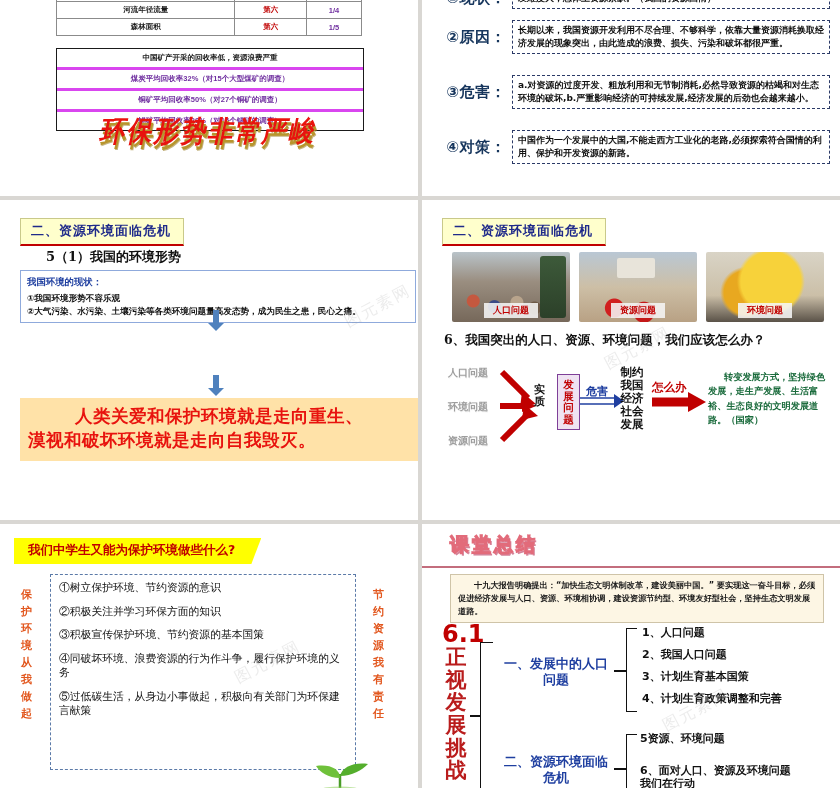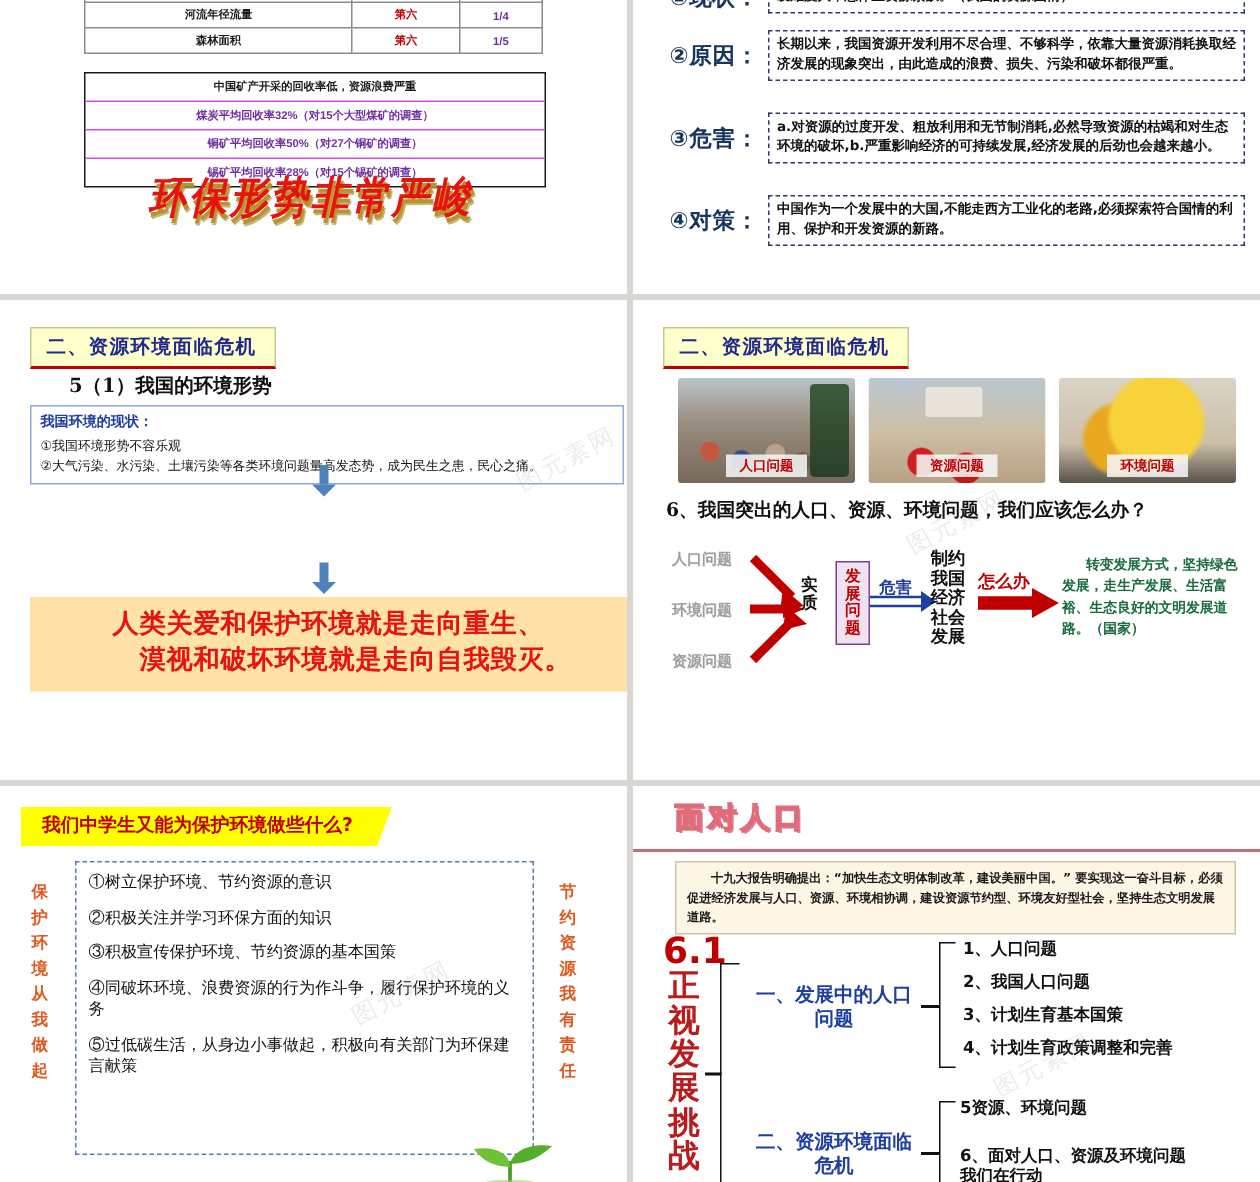--- a/index.html
+++ b/index.html
@@ -32,21 +32,21 @@
     border:1px solid #8b8b8b;height:16px;text-align:center;
     font-weight:bold;color:#1a1a1a;padding:0 2px;
   }
   table.rank td.rk{color:#c00000;}
   table.rank td.fr{color:#7030a0;font-family:"Liberation Sans",sans-serif;}
   .minebox{
     position:absolute;left:56px;top:48px;width:306px;
     border:1.6px solid #1a1a1a;background:#fff;
   }
   .minebox .mrow{
-    border-bottom:1px solid #d946ef;text-align:center;
+    border-bottom:3px solid #d946ef;text-align:center;
     font-size:7.5px;font-weight:bold;padding:4px 2px;
   }
   .minebox .mrow:last-child{border-bottom:none;}
   .minebox .mhead{color:#1a1a1a;}
   .minebox .mval{color:#7030a0;}
   .artline{
     position:absolute;left:56px;top:115px;width:306px;text-align:center;
     font-size:25px;font-weight:bold;color:#e8130e;letter-spacing:2px;
     font-family:"DejaVu Sans",sans-serif;
     transform:skewX(-12deg) scaleY(1.15);
@@ -85,40 +85,40 @@
     position:absolute;left:46px;top:48px;
     font-size:13px;color:#111;font-weight:bold;
     font-family:"DejaVu Serif","Liberation Serif",serif;
   }
   .bluebox{
     position:absolute;border:1px solid #8faadc;background:#fff;
     padding:4px 6px;font-size:8.6px;line-height:1.55;
     font-family:"DejaVu Sans",sans-serif;
   }
   .bluebox .bt{color:#1f3fa0;font-weight:bold;font-size:9.4px;display:block;margin-bottom:2px;}
-  .bluebox .bl{color:#111;font-weight:normal;display:block;}
+  .bluebox .bl{color:#111;font-weight:bold;display:block;}
   .b1{left:20px;top:70px;width:382px;}
   .b2{left:20px;top:135px;width:382px;}
   .arrow-d{
     position:absolute;left:208px;width:16px;
     color:#4f81bd;font-size:15px;line-height:1;text-align:center;
   }
   .arrow-d i{display:block;width:6px;height:13px;background:#4f81bd;margin:0 auto;}
   .arrow-d b{display:block;width:0;height:0;border-left:8px solid transparent;
              border-right:8px solid transparent;border-top:8px solid #4f81bd;}
   .yellowbox{
     position:absolute;left:20px;top:198px;width:382px;
     background:#ffe2a8;padding:7px 8px 9px 8px;
   }
   .yellowbox div{
     color:#e8130e;font-weight:bold;font-size:17.5px;line-height:1.35;
     text-align:center;letter-spacing:.5px;
     font-family:"DejaVu Sans",sans-serif;
   }
-  .yellowbox div.l2{text-align:center;margin-left:36px;}
+  .yellowbox div.l2{text-align:left;}
 
   
   .photos{position:absolute;left:30px;top:52px;display:flex;gap:9px;}
   .ph{position:relative;width:118px;height:70px;border-radius:2px;overflow:hidden;}
   .ph .cap{
     position:absolute;left:50%;transform:translateX(-50%);bottom:4px;
     background:rgba(245,245,245,.88);color:#c00000;font-weight:bold;
     font-size:9px;padding:1px 9px;white-space:nowrap;
     font-family:"DejaVu Sans",sans-serif;
   }
@@ -387,21 +387,21 @@
     <svg class="sprout" viewBox="0 0 80 30">
       <path d="M40 30 L40 14" stroke="#4a9c28" stroke-width="2.5" fill="none"></path>
       <path d="M40 18 C28 18 20 12 16 6 C30 4 40 9 40 18 Z" fill="#6fc13a"></path>
       <path d="M40 16 C52 16 62 10 68 4 C54 2 42 7 40 16 Z" fill="#54ae2c"></path>
       <ellipse cx="40" cy="29" rx="18" ry="2.5" fill="#8cd05a" opacity=".55"></ellipse>
     </svg>
     <div class="wm" style="left:232px;top:128px;">图元素网</div>
   </div>
 
   <div class="slide s6">
-    <div class="ktitle">面对人口</div>
+    <div class="ktitle">课堂总结</div>
     <div class="krule"></div>
     <div class="kquote">十九大报告明确提出：“加快生态文明体制改革，建设美丽中国。” 要实现这一奋斗目标，必须促进经济发展与人口、资源、环境相协调，建设资源节约型、环境友好型社会，坚持生态文明发展道路。</div>
 
     <div class="bignum">6.1</div>
     <div class="vstack">正视发展挑战</div>
 
     <div class="brace" style="left:58px;top:118px;width:12px;height:148px;"></div>
     <div class="tick" style="left:48px;top:191px;width:11px;height:1.6px;"></div>
 
     <div class="mmnode" style="left:76px;top:132px;">一、发展中的人口问题</div>

